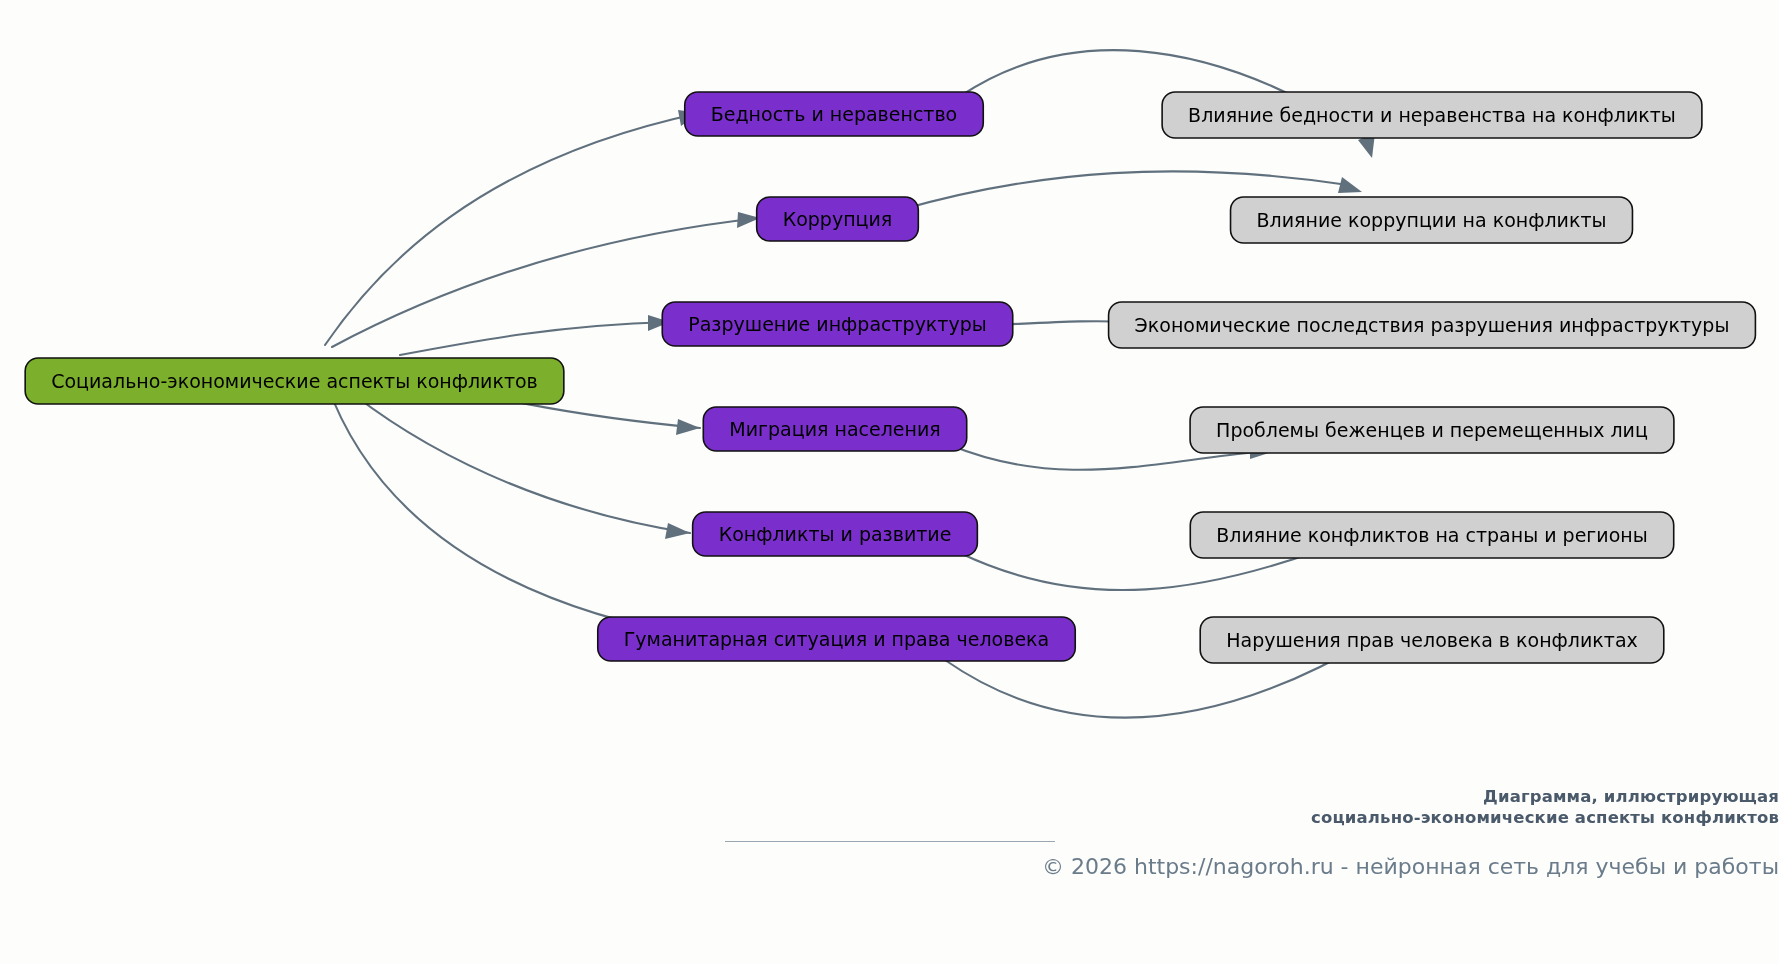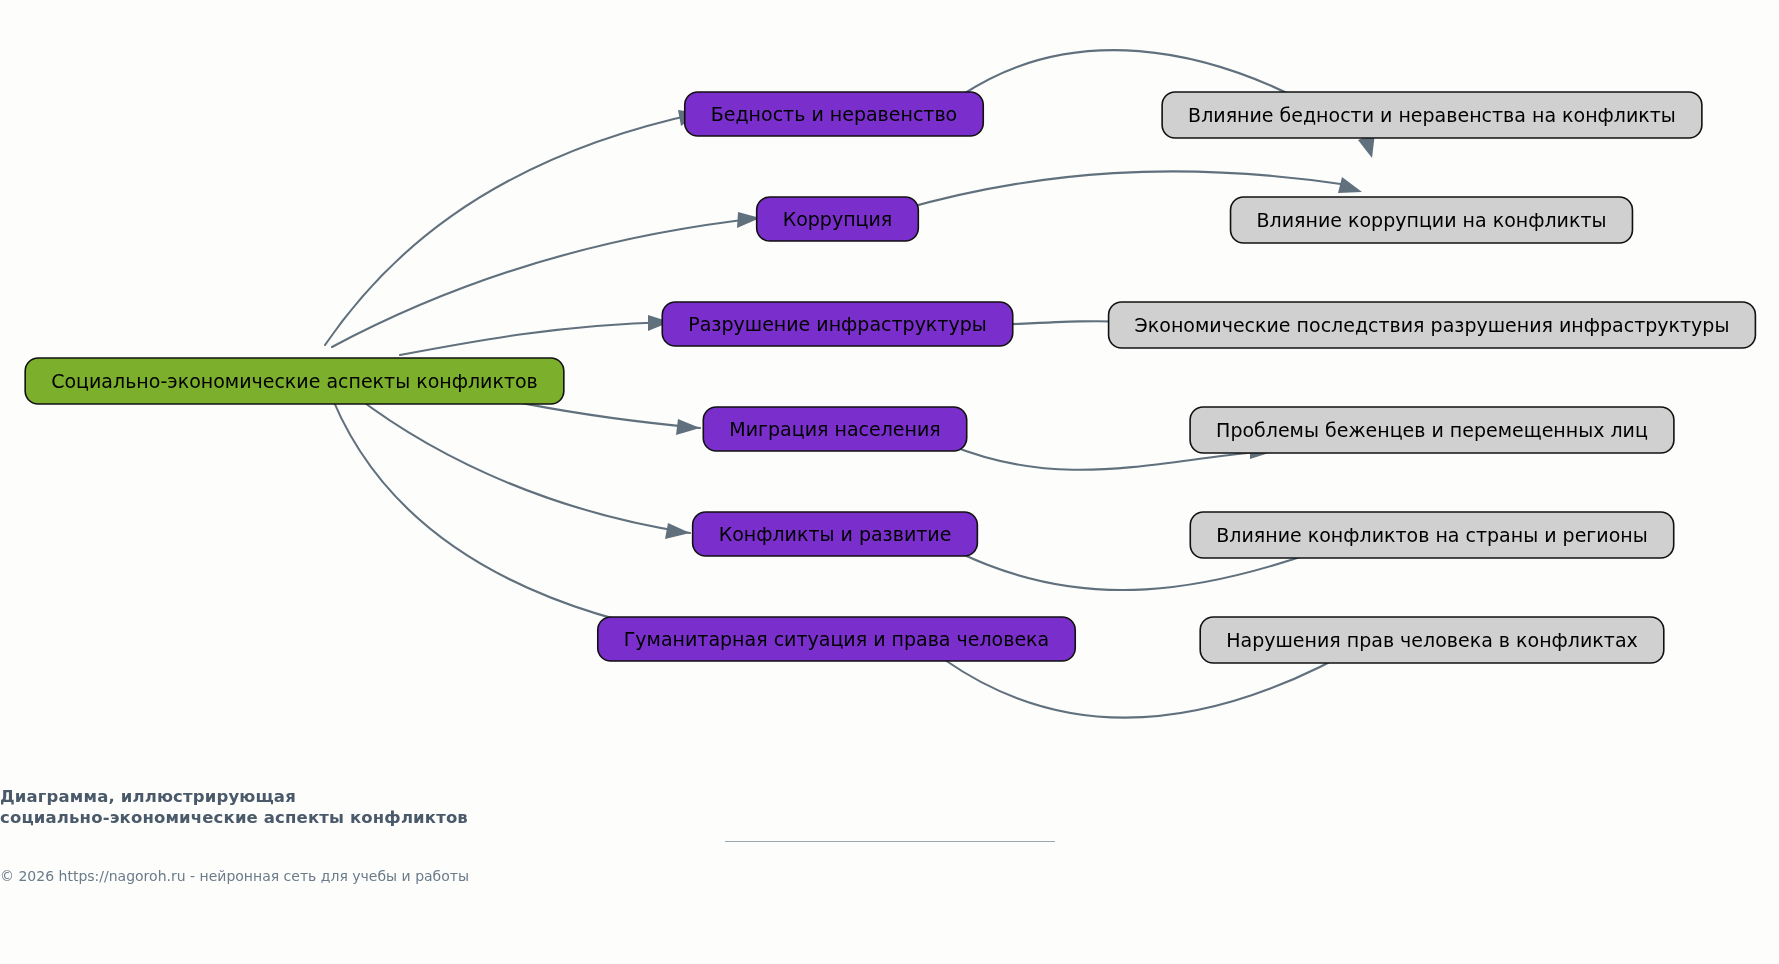--- a/index.html
+++ b/index.html
@@ -50,41 +50,41 @@
   }
   .edge-head {
     fill: #60707d;
     stroke: none;
   }
   .footer {
     position: absolute;
     left: 0;
     right: 0;
     top: 786px;
-    text-align: left;
+    text-align: right;
     pointer-events: none;
   }
   .footer-title {
     font-family: "DejaVu Sans", sans-serif;
     font-size: 16.5px;
     font-weight: bold;
     color: #4a5a6a;
     line-height: 1.28;
     letter-spacing: 0.15px;
   }
   .footer-rule {
     width: 330px;
     height: 0;
     margin: 13px auto 0 auto;
     border-top: 1.6px solid #9aa7b2;
   }
   .footer-credit {
-    margin-top: 26px;
-    font-family: "DejaVu Sans", sans-serif;
-    font-size: 14px;
+    margin-top: 12px;
+    font-family: "DejaVu Sans", sans-serif;
+    font-size: 22px;
     color: #6a7b8a;
   }
 </style>
 </head>
 <body>
 
 <div id="diagram-root">
 
   <svg id="graph" viewBox="0 0 1779 964" xmlns="http://www.w3.org/2000/svg">
 

